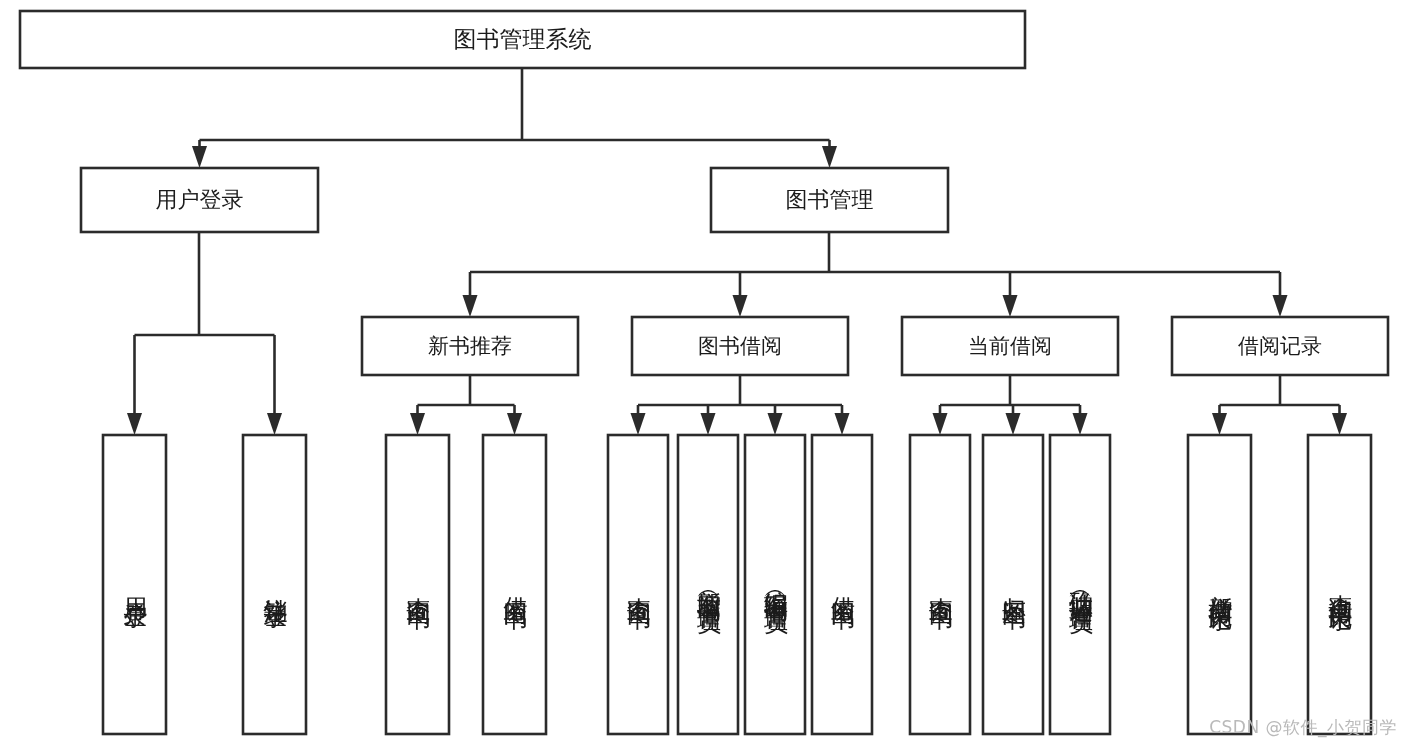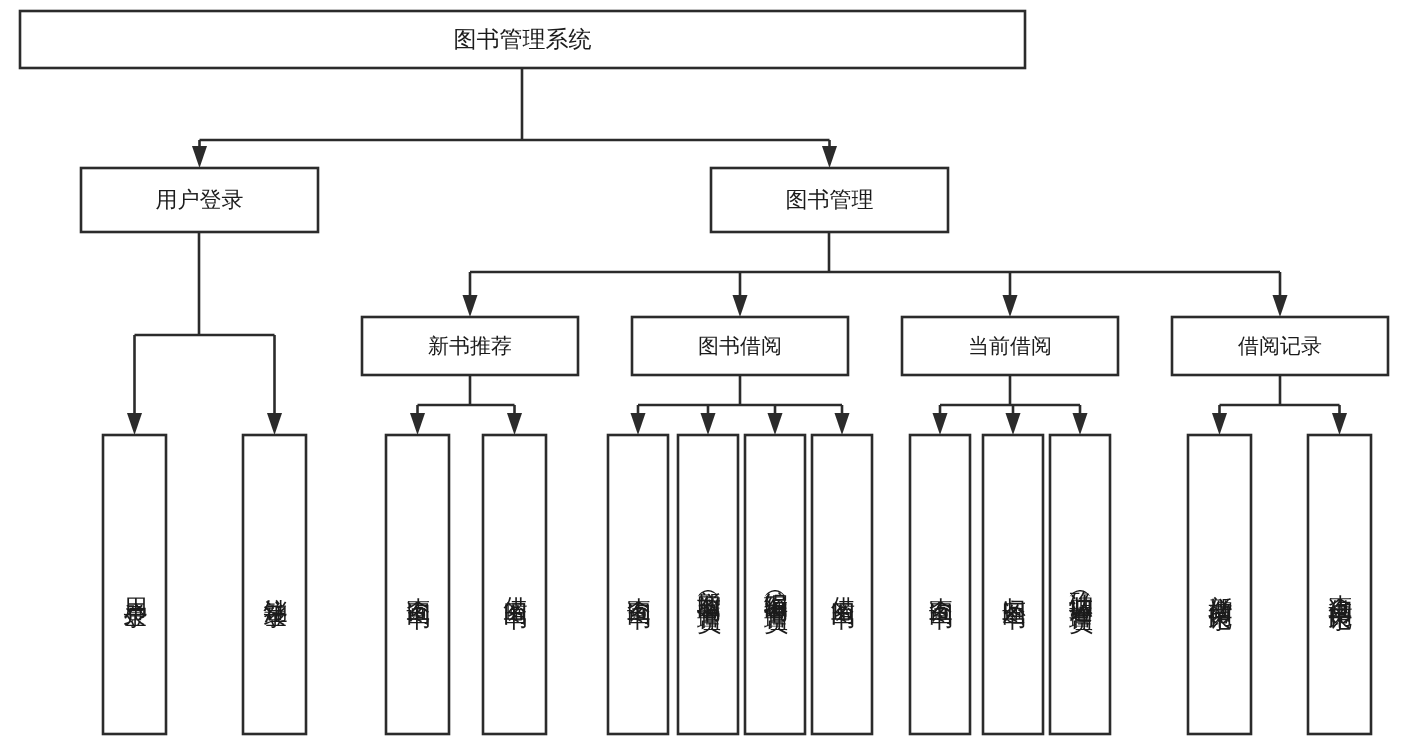--- a/index.html
+++ b/index.html
@@ -216,13 +216,14 @@
         <g>
           <rect x="1188" y="435" width="63" height="299" class="node-box"></rect>
           <text x="1219.5" y="584.5" class="leaf-label" writing-mode="tb">新增借阅记录</text>
         </g>
         <g>
           <rect x="1308" y="435" width="63" height="299" class="node-box"></rect>
           <text x="1339.5" y="584.5" class="leaf-label" writing-mode="tb">查询借阅记录</text>
         </g>
       </g>
   </svg>
+  <div class="watermark">CSDN @软件_小贺同学</div>
 </div>
 
 </body></html>

